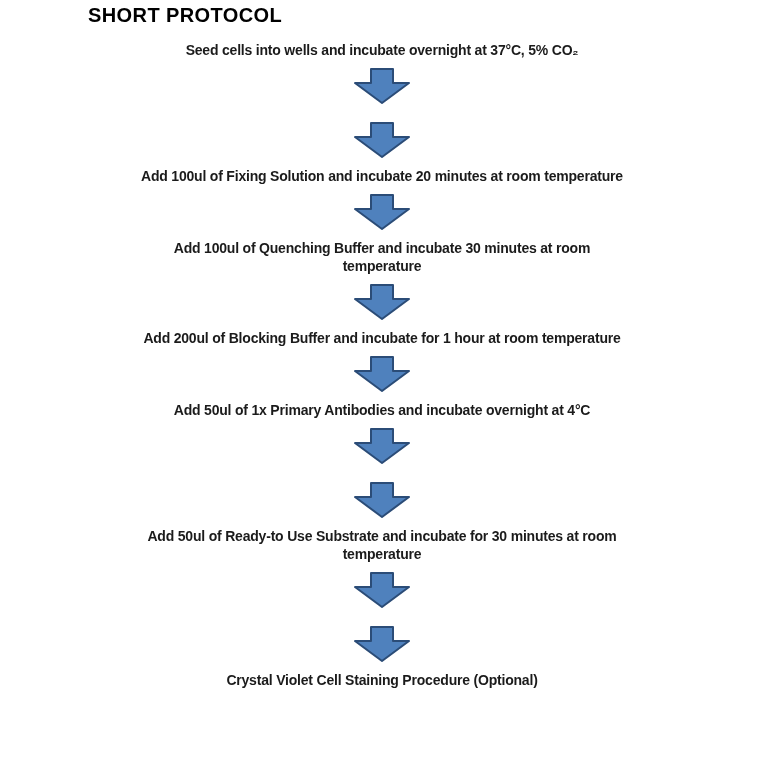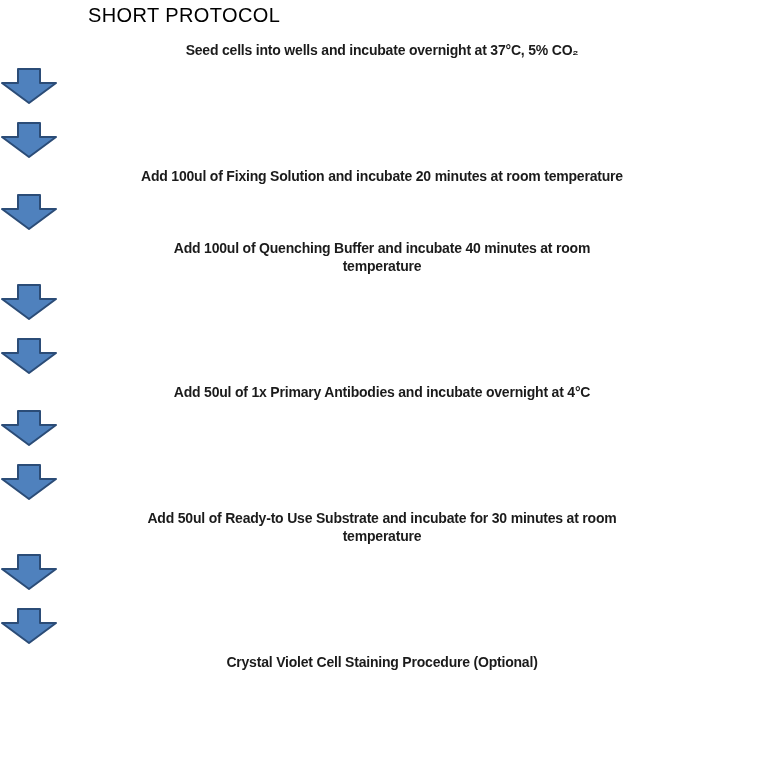--- a/index.html
+++ b/index.html
@@ -12,27 +12,28 @@
     width: 764px;
     height: 764px;
     background: #ffffff;
     overflow: hidden;
     font-family: "Liberation Sans", "DejaVu Sans", sans-serif;
   }
   .title {
     margin: 3px 0 14px 88px;
     font-size: 20px;
     line-height: 24px;
-    font-weight: normal;
+    font-weight: bold;
     letter-spacing: 0.4px;
     color: #000000;
   }
   .flow {
     display: flex;
     flex-direction: column;
+    align-items: center;
   }
   .step-text {
     font-size: 14px;
     line-height: 18px;
     font-weight: bold;
     color: #1b1b1b;
     text-align: center;
     white-space: pre-line;
     letter-spacing: -0.2px;
   }
@@ -74,29 +75,30 @@
     </div>
 
     <div class="step-text">Add 100ul of Fixing Solution and incubate 20 minutes at room temperature</div>
 
     <div class="arrow">
       <svg width="58" height="36" viewBox="0 0 58 36">
           <polygon points="18,1 40,1 40,15 56,15 29,35 2,15 18,15"></polygon>
         </svg>
     </div>
 
-    <div class="step-text">Add 100ul of Quenching Buffer and incubate 40 minutes at room
+    <div class="step-text">Add 100ul of Quenching Buffer and incubate 30 minutes at room
 temperature</div>
 
     <div class="arrow">
       <svg width="58" height="36" viewBox="0 0 58 36">
           <polygon points="18,1 40,1 40,15 56,15 29,35 2,15 18,15"></polygon>
         </svg>
     </div>
 
+    <div class="step-text">Add 200ul of Blocking Buffer and incubate for 1 hour at room temperature</div>
 
     <div class="arrow">
       <svg width="58" height="36" viewBox="0 0 58 36">
           <polygon points="18,1 40,1 40,15 56,15 29,35 2,15 18,15"></polygon>
         </svg>
     </div>
 
     <div class="step-text">Add 50ul of 1x Primary Antibodies and incubate overnight at 4°C</div>
 
     <div class="arrow">

